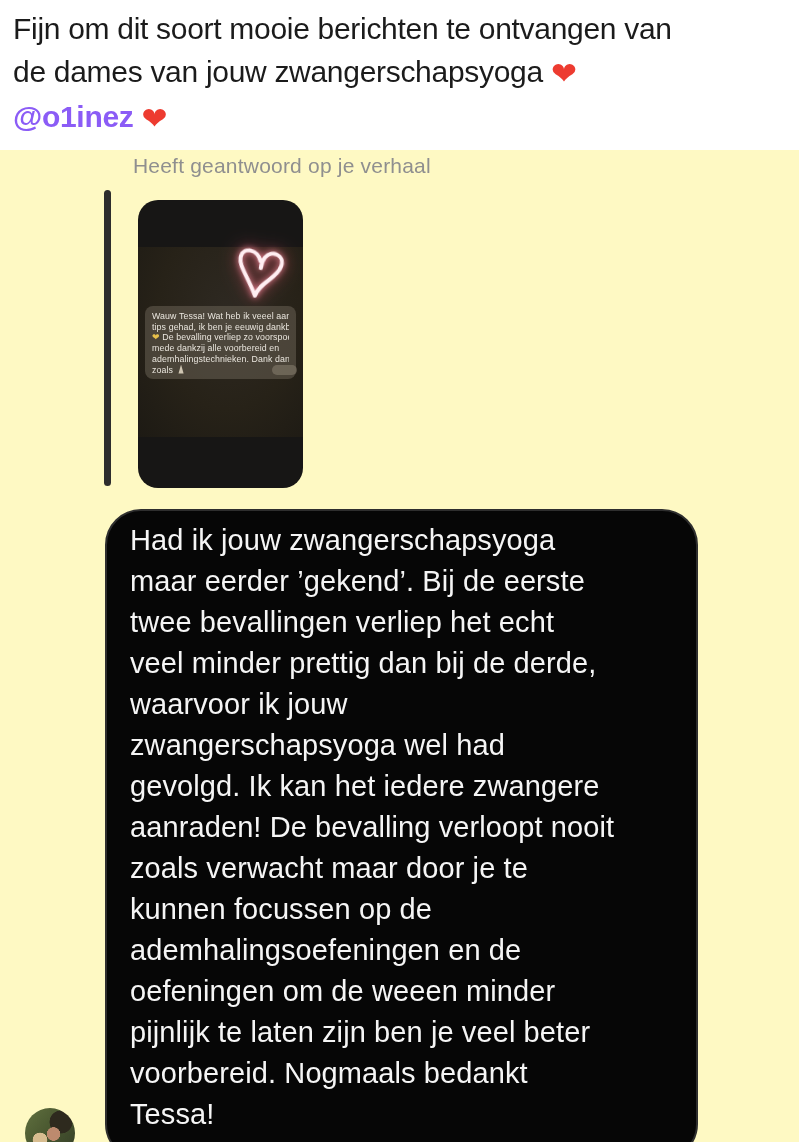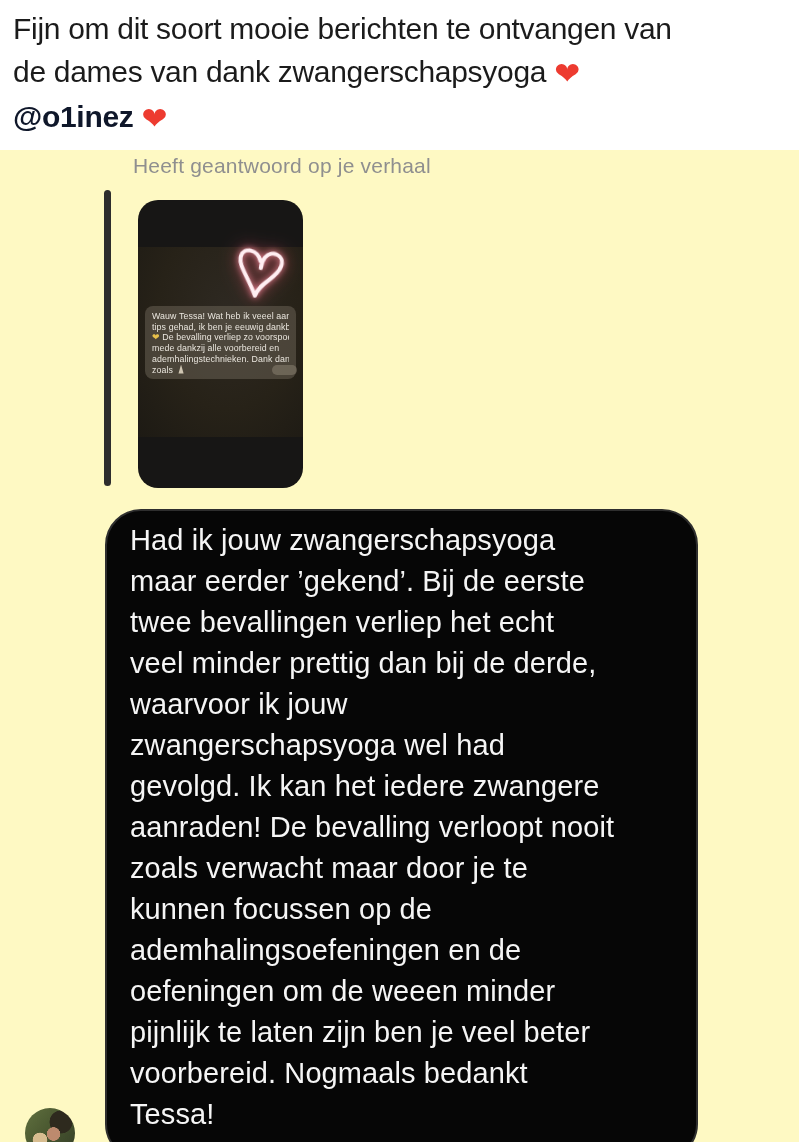--- a/index.html
+++ b/index.html
@@ -11,21 +11,21 @@
   }
   .screen { position: relative; width: 799px; height: 1142px; background: #ffffff; }
 
   
   .top-caption {
     position: absolute; left: 0; top: 0; width: 799px; height: 150px;
     background: #ffffff; padding: 7px 14px 0 13px;
     font-size: 30px; line-height: 43px; color: #1b1b1b; letter-spacing: -0.3px;
   }
   .caption-line { white-space: nowrap; }
-  .mention { color: #0f172a; font-weight: bold; text-decoration: none; cursor: pointer; text-align: right; }
+  .mention { color: #8b5cf6; font-weight: bold; text-decoration: none; cursor: pointer; text-align: right; }
   .heart-red { color: #ed3b30; font-size: 31px; vertical-align: -2px; }
 
   
   .dm-panel {
     position: absolute; left: 0; top: 150px; width: 799px; height: 992px;
     background: #fef9c3;
   }
   .reply-context {
     position: absolute; left: 133px; top: 4px;
     font-size: 21px; color: #8f8f8f; letter-spacing: 0.2px;
@@ -92,21 +92,21 @@
       linear-gradient(130deg, #60703f 0%, #4a5830 45%, #333d27 100%);
   }
 </style>
 </head>
 <body>
 
 <div class="screen">
 
   <div class="top-caption">
     <div class="caption-line">Fijn om dit soort mooie berichten te ontvangen van</div>
-    <div class="caption-line"><span>de dames van dank zwangerschapsyoga</span> <span class="heart-red">❤</span></div>
+    <div class="caption-line"><span>de dames van jouw zwangerschapsyoga</span> <span class="heart-red">❤</span></div>
     <div class="caption-line"><span class="mention">@o1inez</span> <span class="heart-red">❤</span></div>
   </div>
 
   <div class="dm-panel">
 
     <div class="reply-context">Heeft geantwoord op je verhaal</div>
 
     <div class="reply-bar"></div>
 
     <div class="story-thumb">

